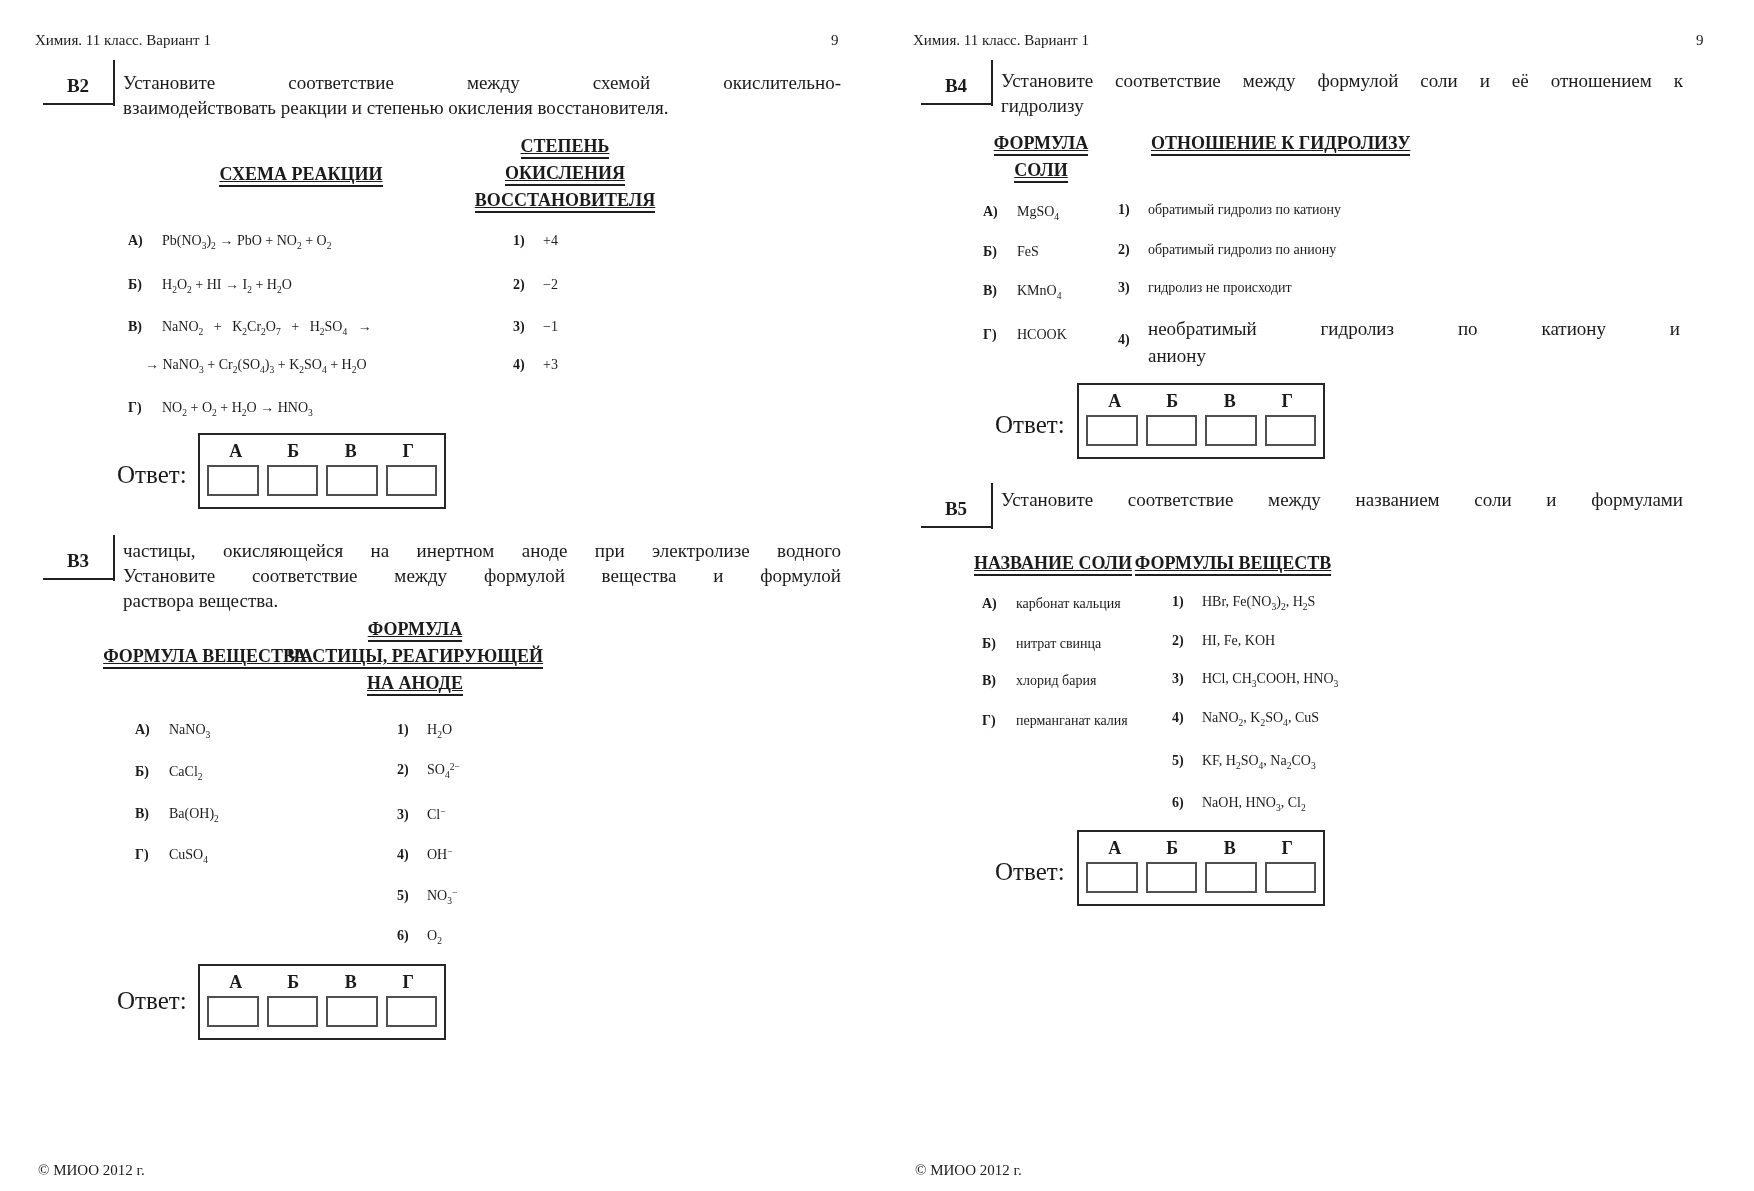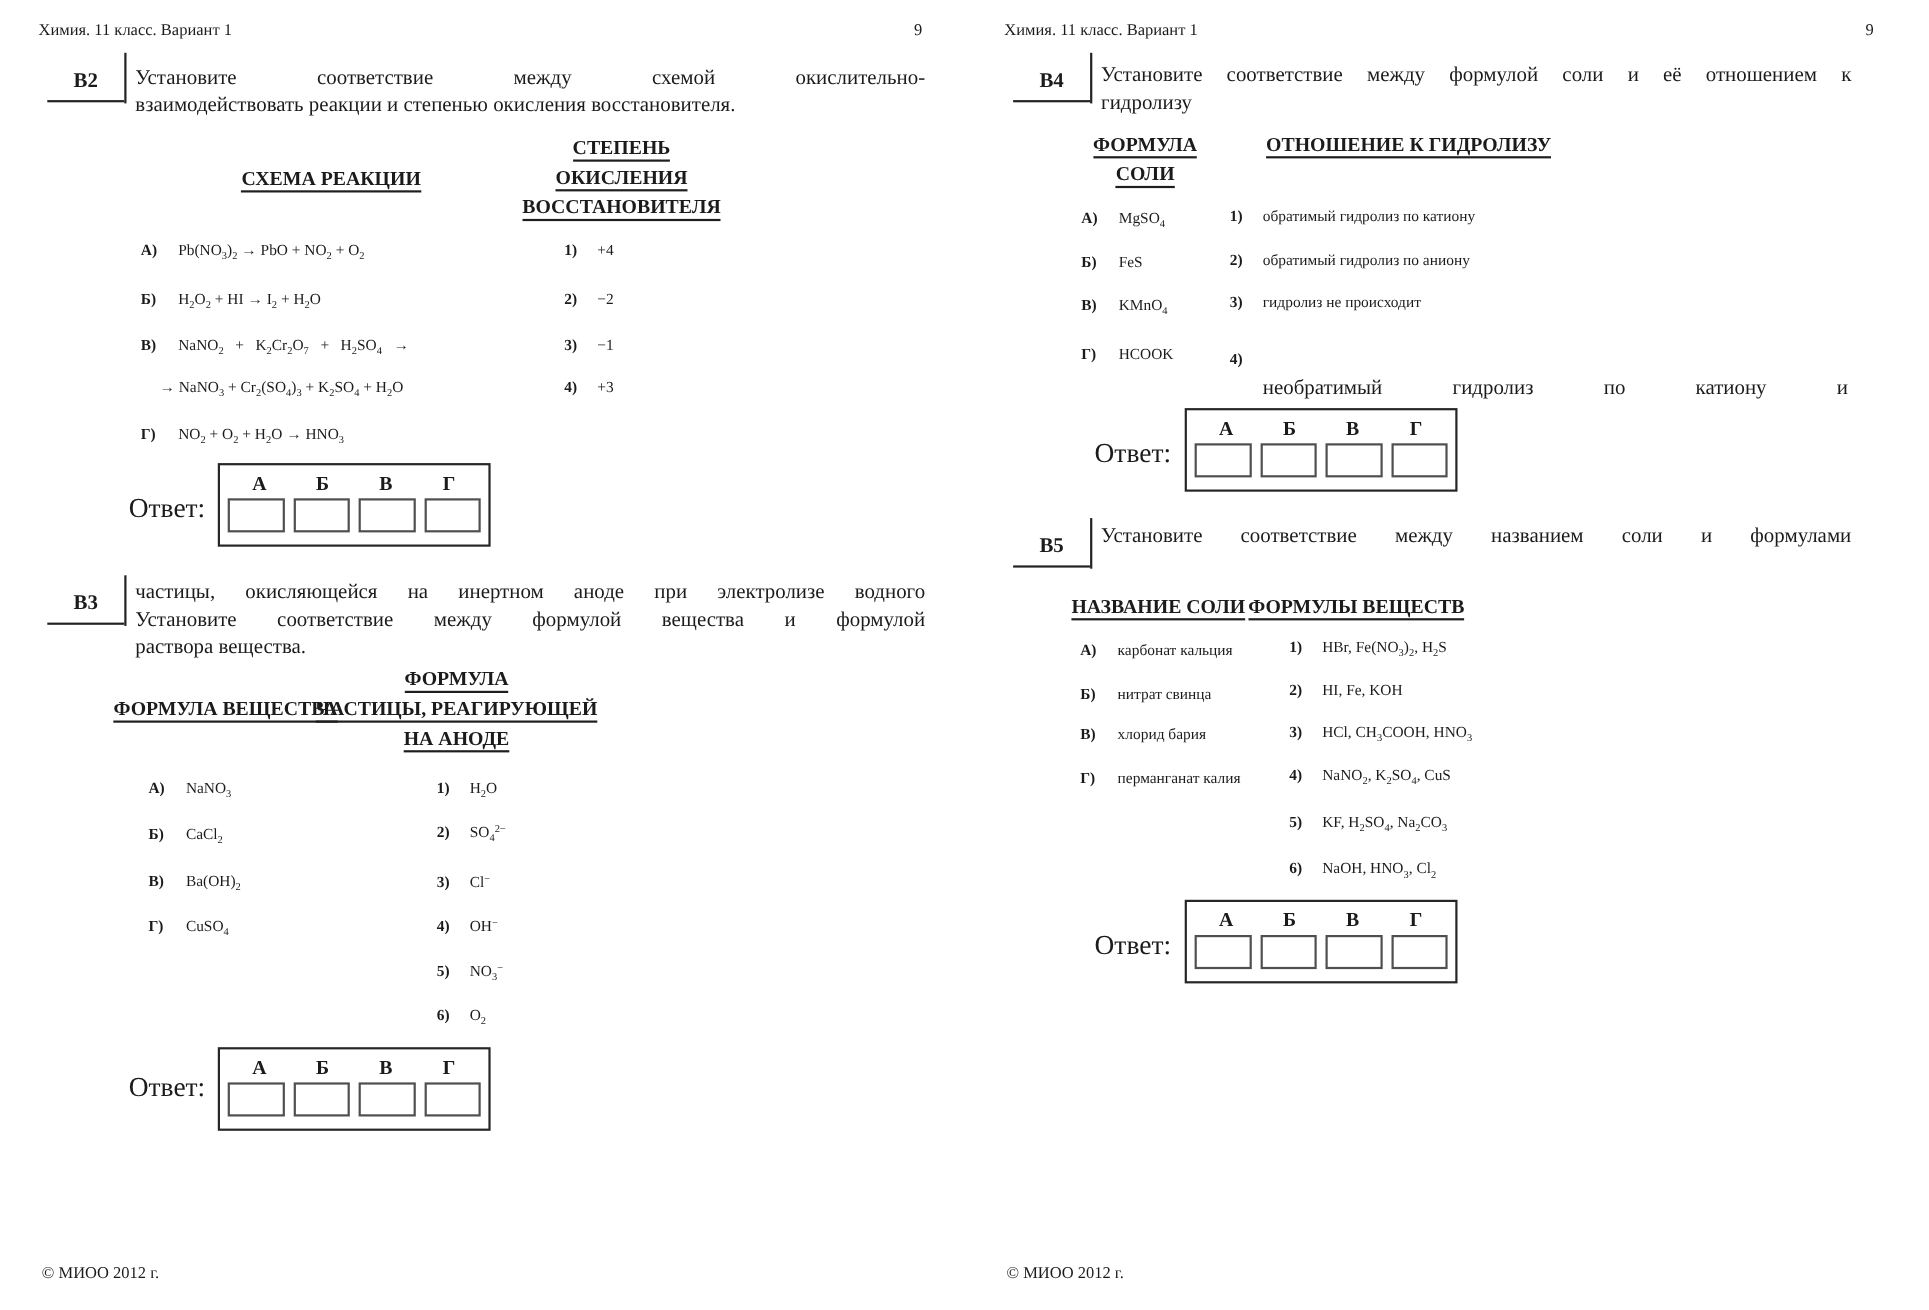--- a/index.html
+++ b/index.html
@@ -1,44 +1,44 @@
 <!DOCTYPE html>
 <html><head>
 <meta charset="utf-8">
 <style>
   html,body{margin:0;padding:0;}
   body{width:1754px;height:1191px;background:#ffffff;position:relative;
        font-family:"Liberation Serif", serif;color:#1b1b1b;overflow:hidden;}
-  .page{position:absolute;top:0;height:951px;}
+  .page{position:absolute;top:12px;height:951px;}
   #page-left{left:35px;width:812px;}
   #page-right{left:880px;width:835px;}
 
   .runhead{position:absolute;font-size:15px;white-space:nowrap;}
   .pagenum{position:absolute;font-size:15px;}
   .pagefoot{position:absolute;font-size:15px;white-space:nowrap;}
 
   .task-label{position:absolute;width:70px;text-align:center;font-weight:bold;
       font-size:19px;line-height:24px;padding-bottom:5px;border-bottom:2.5px solid #222;margin-top:12px;}
   .task-vline{position:absolute;height:46px;border-left:2px solid #222;width:0;}
 
   .stmt{position:absolute;font-size:19px;}
   .stmt .line{text-align:justify;text-align-last:justify;line-height:25px;}
   .stmt .line.last{text-align-last:left;}
 
   .colhead{position:absolute;font-weight:bold;font-size:18px;text-align:center;}
-  .colhead .hl{display:block;line-height:27px;white-space:nowrap;}
+  .colhead .hl{display:block;line-height:27px;white-space:nowrap;text-decoration:underline;}
   .colhead .hl span{border-bottom:2px solid #1e1e1e;padding-bottom:1px;}
 
   .row{position:absolute;font-size:14px;white-space:nowrap;line-height:23px;}
   .row .ltr{display:inline-block;width:34px;font-weight:bold;}
   .row .num{display:inline-block;width:30px;font-weight:bold;}
   .row.wide{word-spacing:7px;}
 
   .optwrap{position:absolute;font-size:19px;}
-  .optwrap .line{text-align:justify;text-align-last:justify;line-height:27px;margin-top:36px;}
+  .optwrap .line{text-align:justify;text-align-last:justify;line-height:27px;}
   .optwrap .line.last{text-align-last:left;}
 
   .chem sub{font-size:68%;vertical-align:-0.4em;}
   .chem sup{font-size:68%;vertical-align:0.45em;}
 
   .answer-label{position:absolute;font-weight:normal;font-size:25px;}
   .ans-table{position:absolute;width:248px;height:76px;border:2px solid #262626;
       box-sizing:border-box;background:#fff;}
   .ans-letters{display:flex;padding:4px 7px 1px;}
   .ans-letters span{flex:1;text-align:center;font-weight:bold;font-size:18px;line-height:24px;}

